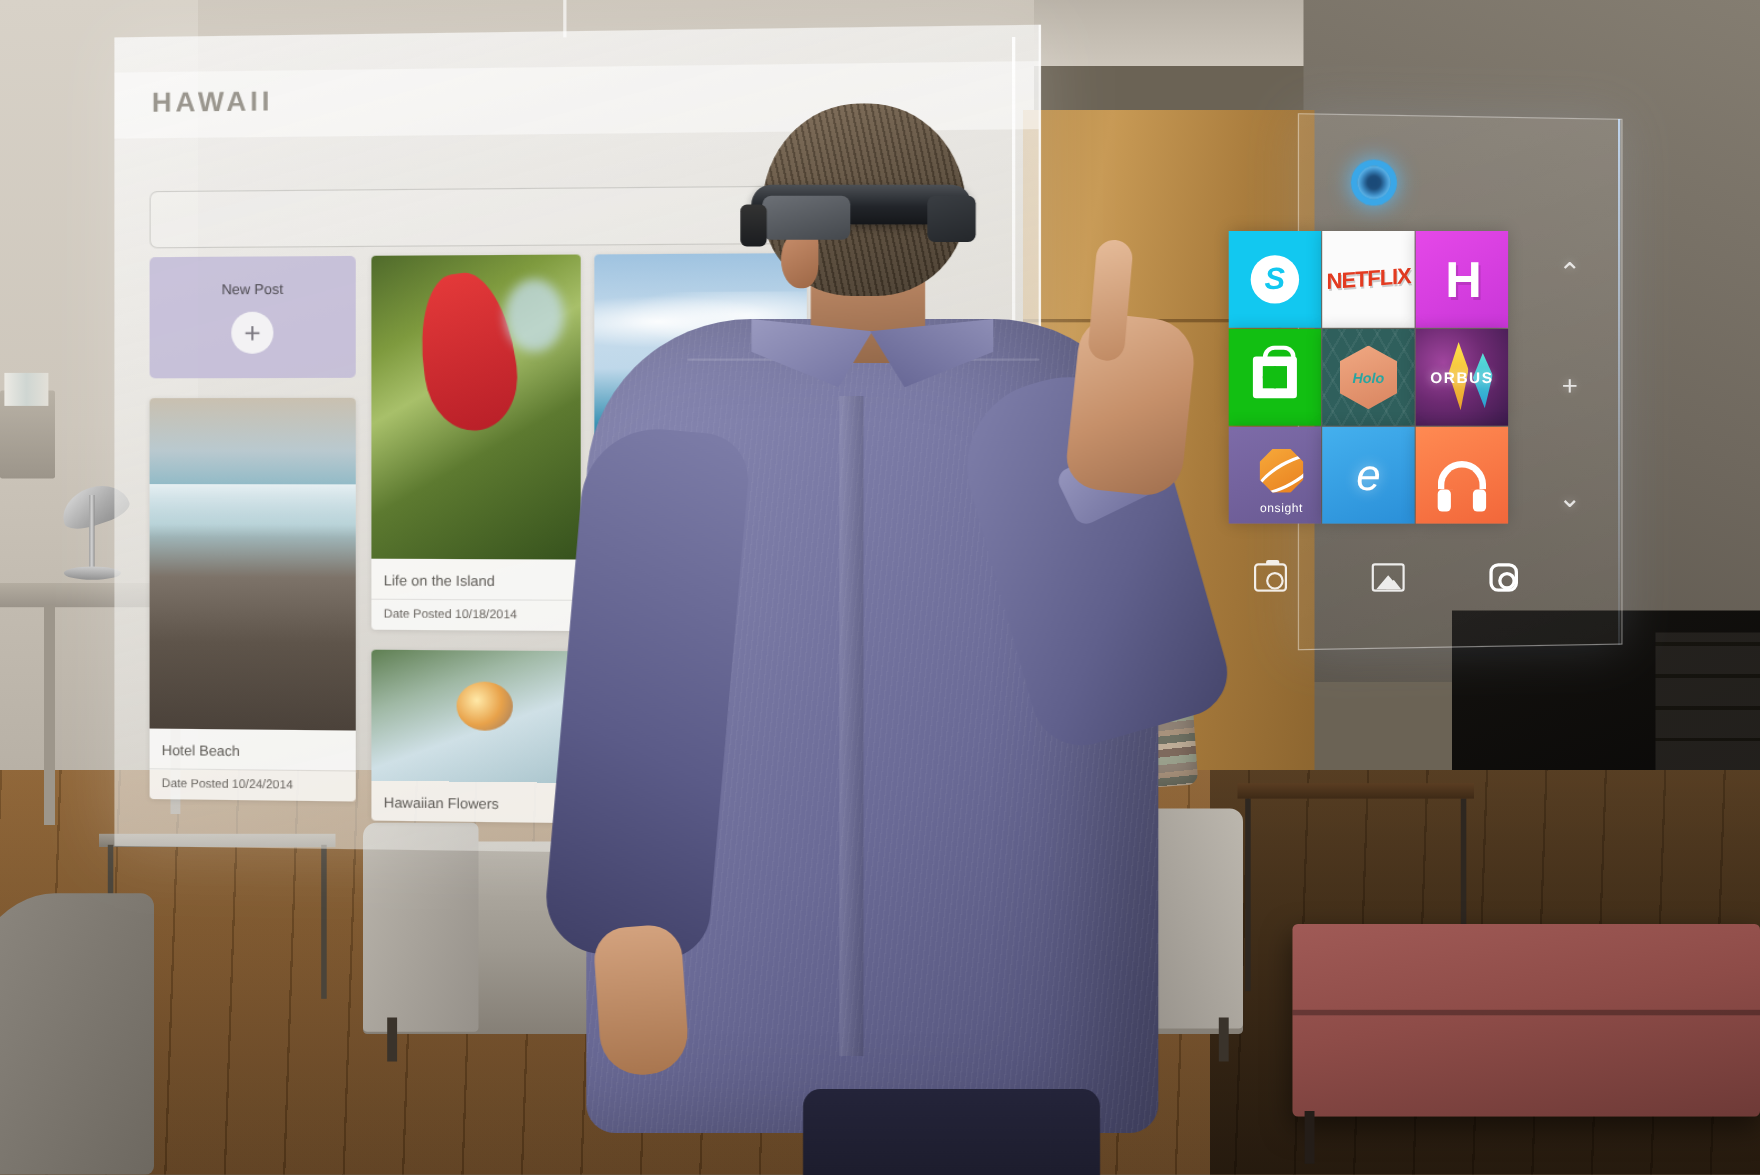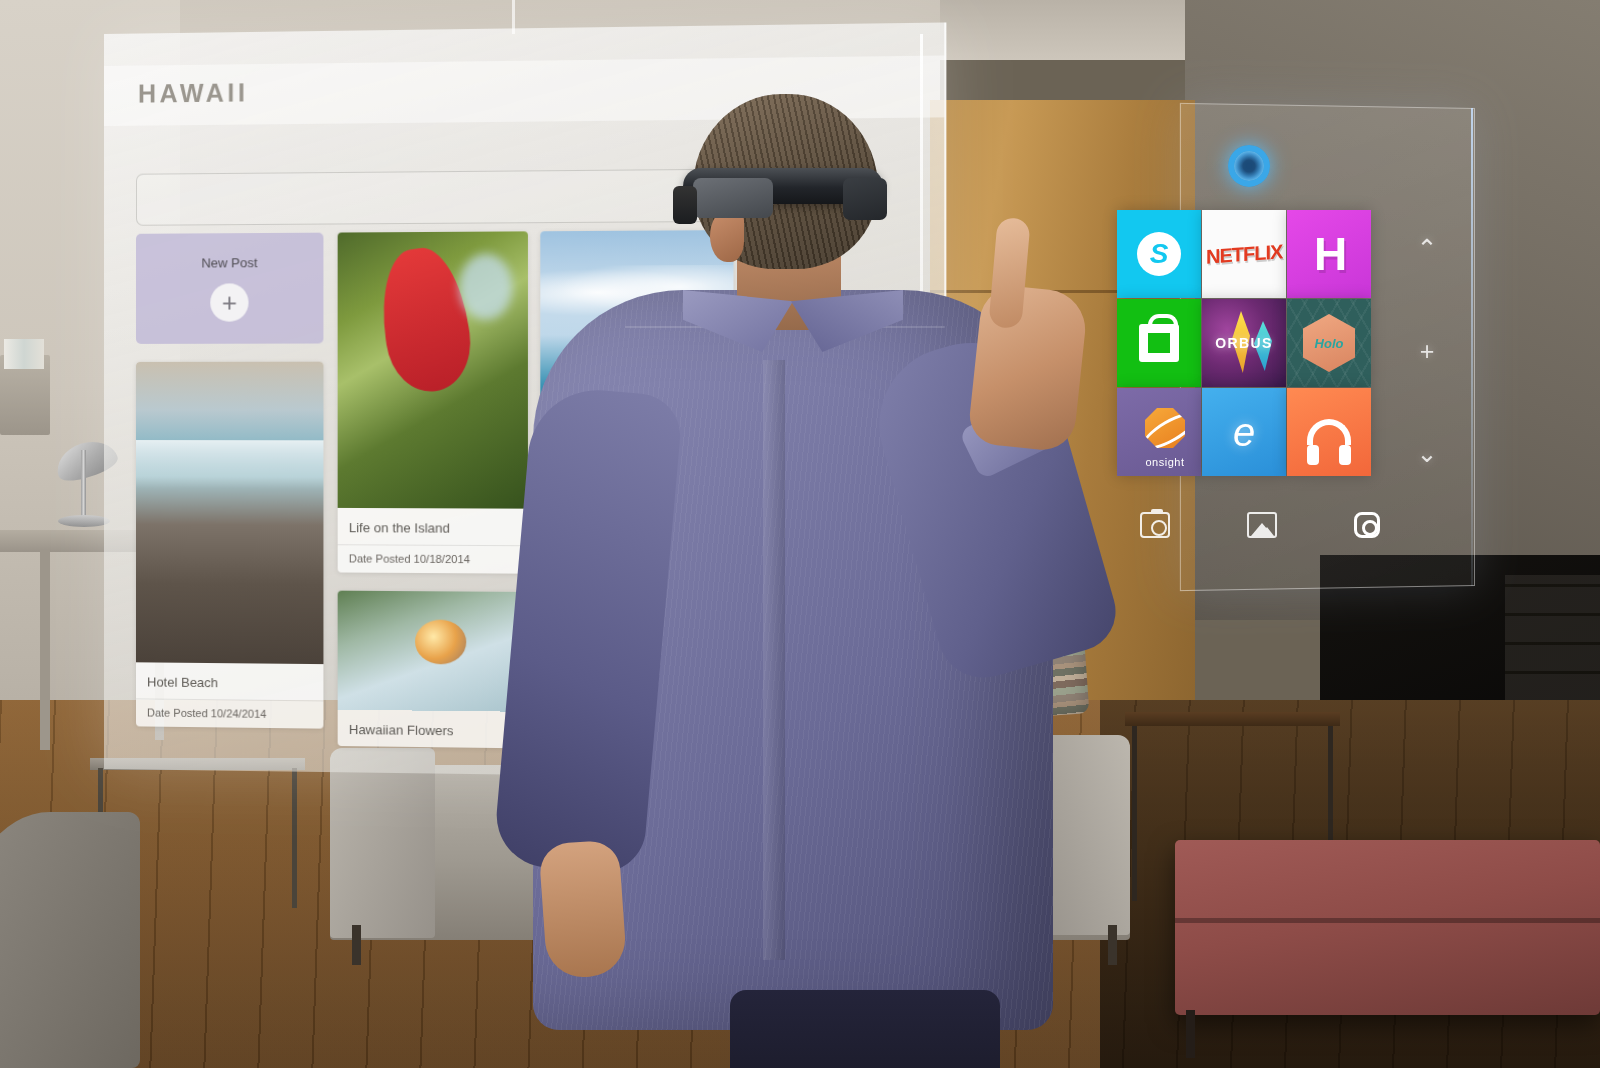--- a/index.html
+++ b/index.html
@@ -431,29 +431,29 @@
     <div class="tile t-netflix">
       <div class="netflix-word">NETFLIX</div>
     </div>
     <div class="tile t-h">
       <div class="h-glyph">H</div>
     </div>
 
     <div class="tile t-store">
       <div class="store-bag"></div>
     </div>
+    <div class="tile t-holo">
+      <div class="holo-hex">
+          <span>Holo</span>
+        </div>
+    </div>
     <div class="tile t-orbus">
       <div class="orbus-crystal oc1"></div>
       <div class="orbus-crystal oc2"></div>
       <div class="orbus-word">ORBUS</div>
-    </div>
-    <div class="tile t-holo">
-      <div class="holo-hex">
-          <span>Holo</span>
-        </div>
     </div>
 
     <div class="tile t-onsight">
       <div class="onsight-logo"></div>
       <div class="tile-label">onsight</div>
     </div>
     <div class="tile t-ie">
       <div class="ie-e">e</div>
     </div>
     <div class="tile t-music">

